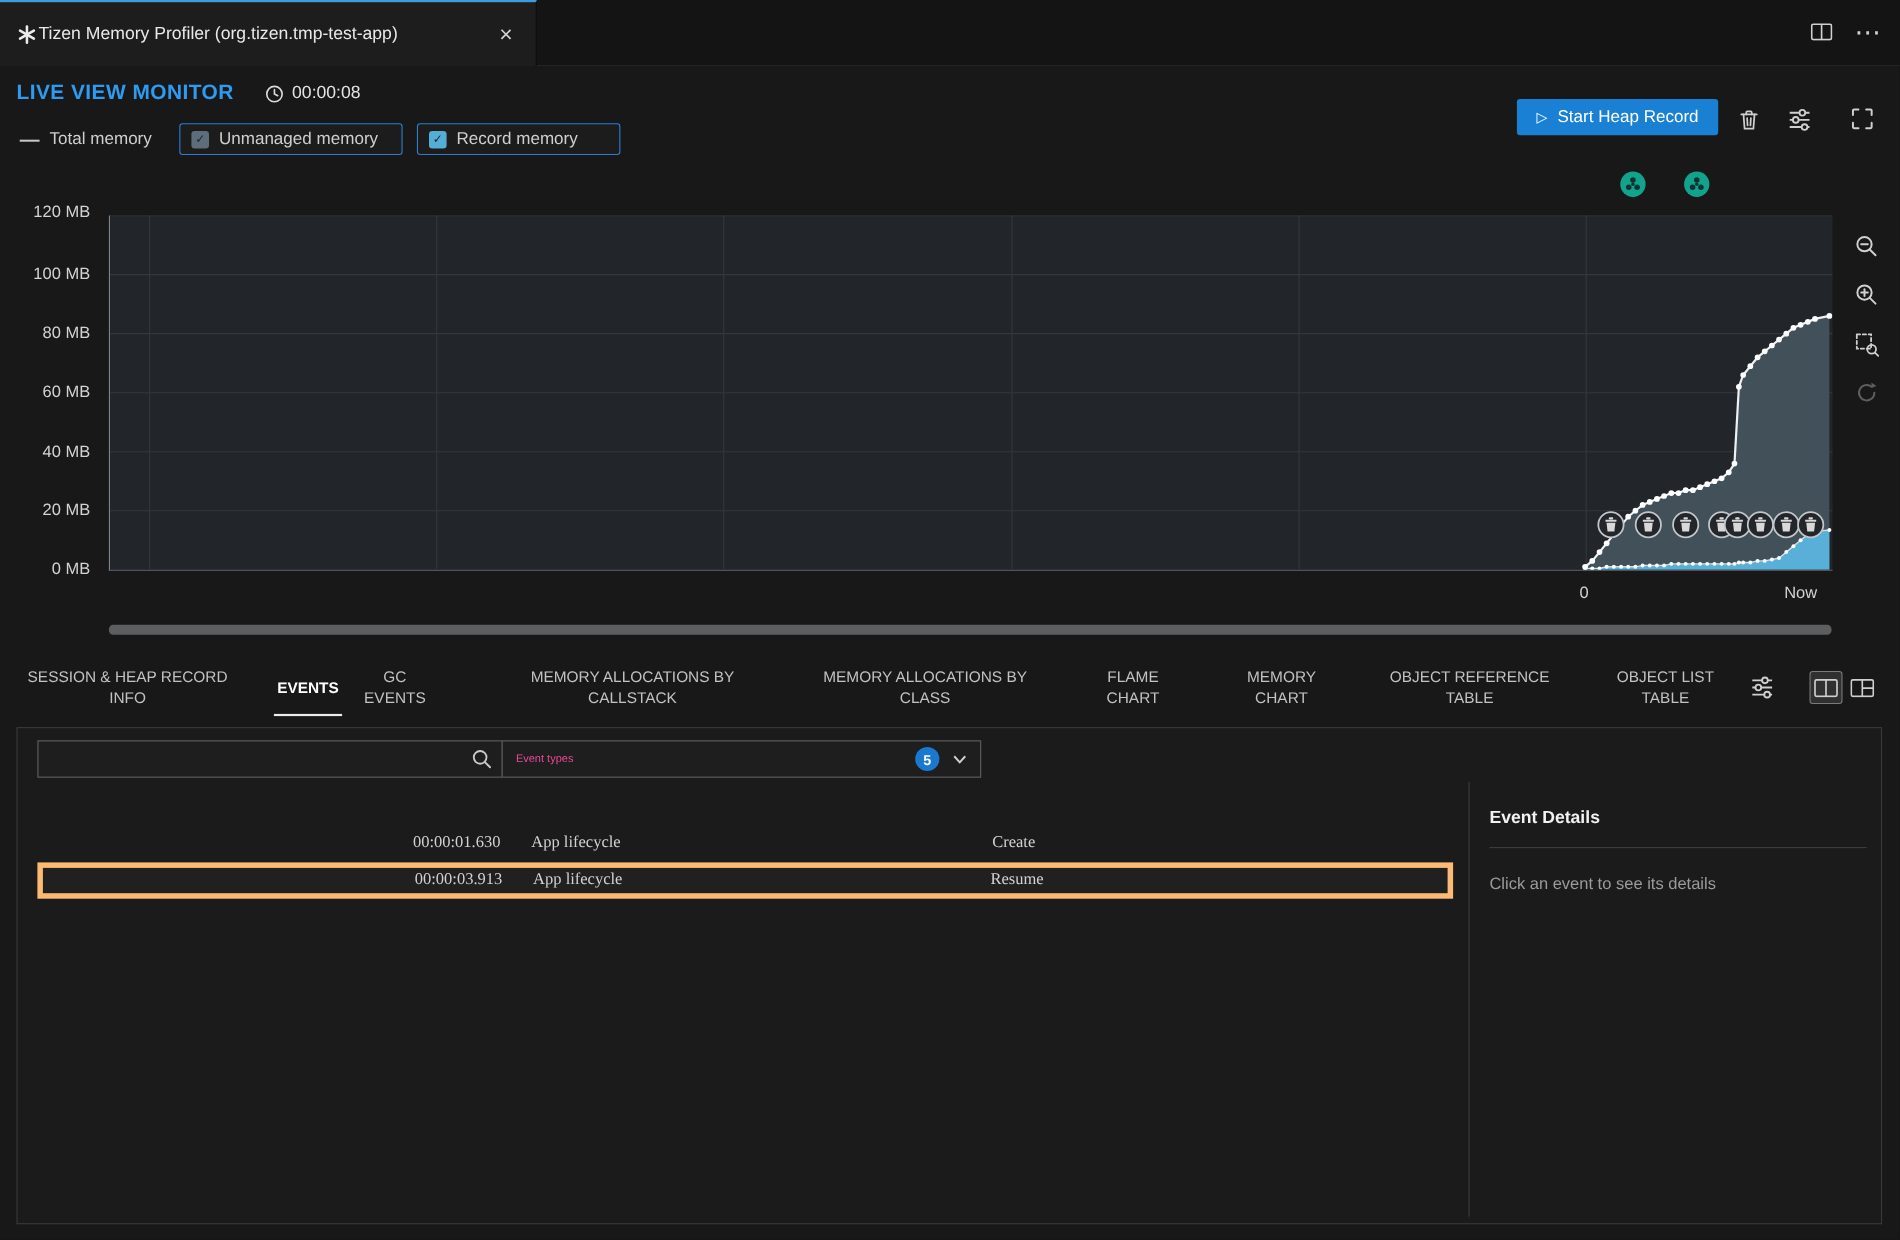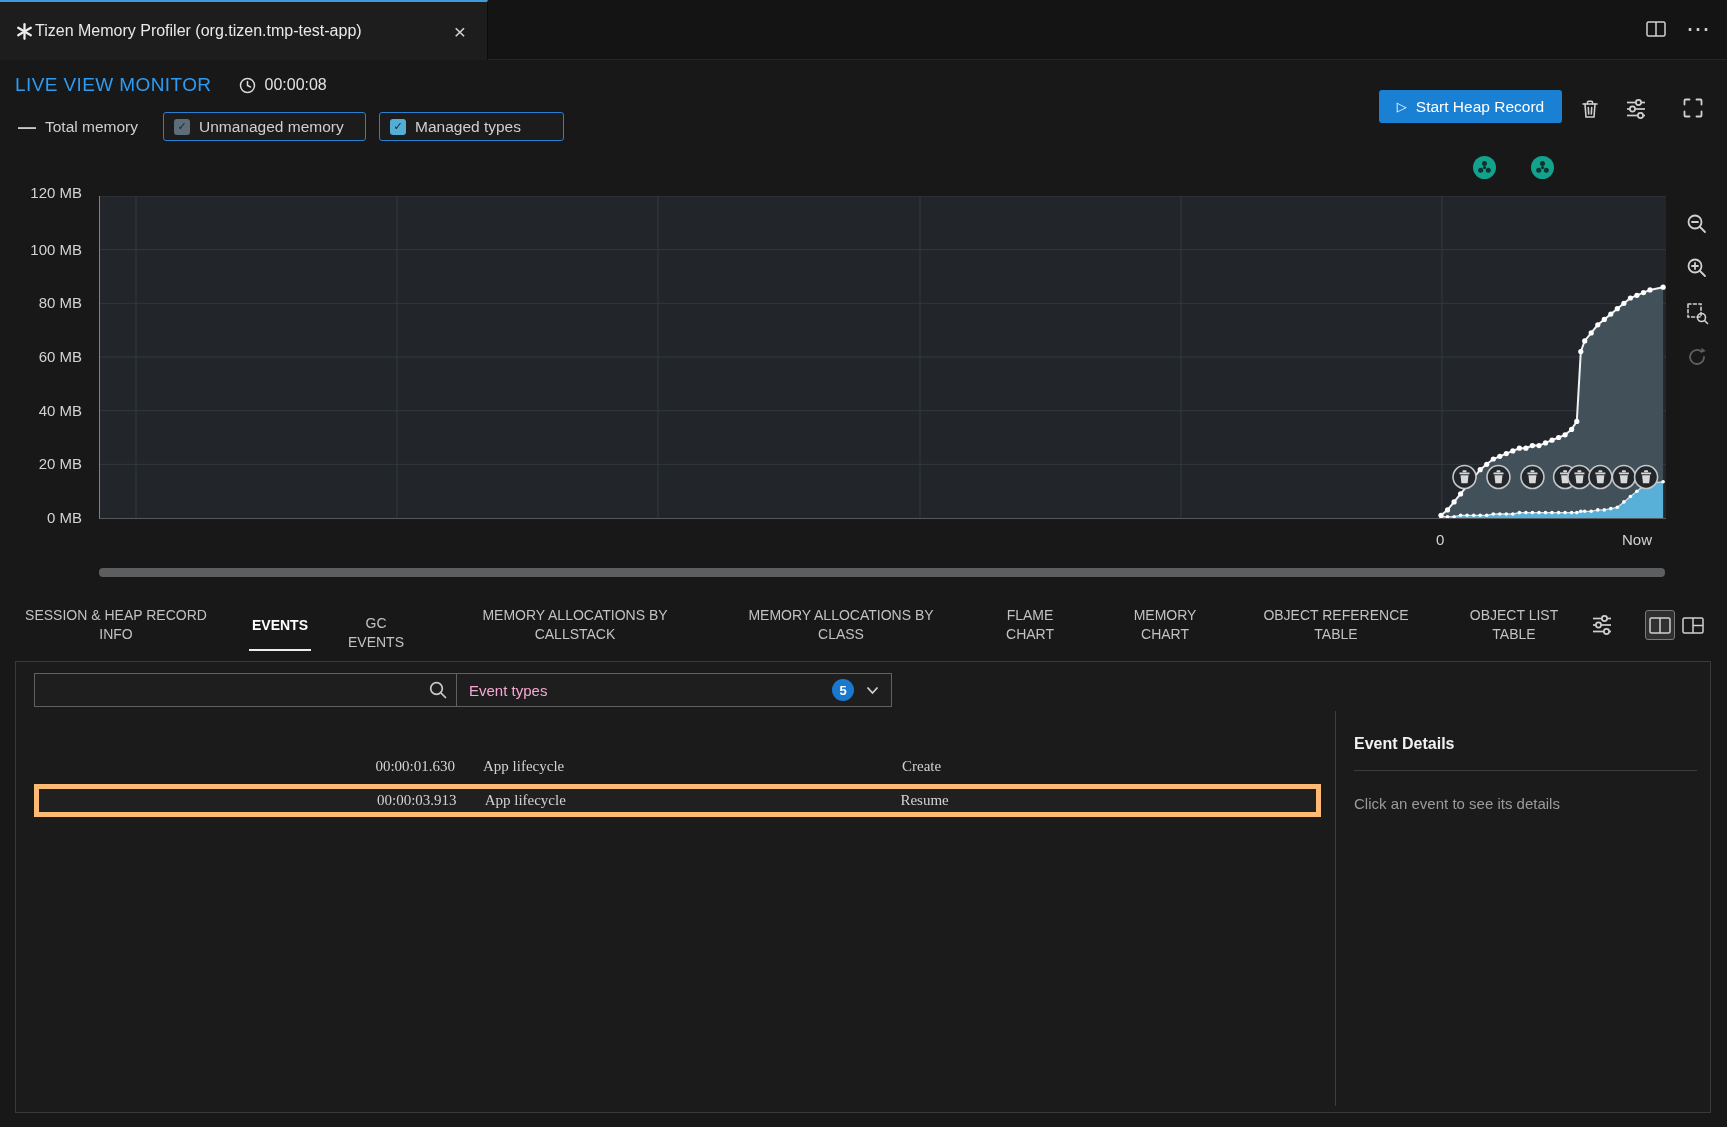--- a/index.html
+++ b/index.html
@@ -11,21 +11,21 @@
   .editor-tab{position:absolute;left:0;top:0;width:488px;height:60px;background:#1d1d1d;border-top:2px solid #3f9bdc;
               border-right:1px solid #0c0c0c;display:flex;align-items:center;padding:0 14px;box-sizing:border-box;cursor:pointer;}
   .tab-title{font-size:16px;color:#e9e9e9;white-space:nowrap;overflow:hidden;}
   .tab-close{margin-left:auto;font-size:21px;line-height:1;color:#d2d2d2;width:26px;height:26px;display:flex;align-items:center;justify-content:center;border-radius:4px;}
   .tabbar-actions{position:absolute;right:16px;top:0;height:58px;display:flex;align-items:center;gap:20px;color:#d0d0d0;}
   .tb-icon{display:flex;align-items:center;justify-content:center;cursor:pointer;}
   .more-glyph{font-size:24px;letter-spacing:1px;color:#d0d0d0;}
 
   
   .monitor-header{position:absolute;left:15px;top:74px;display:flex;align-items:center;}
-  .lvm-title{font-size:19px;font-weight:400;color:#2e9bf2;letter-spacing:.4px;}
+  .lvm-title{font-size:19px;font-weight:700;color:#2e9bf2;letter-spacing:.4px;}
   .timer-wrap{display:flex;align-items:center;gap:8px;margin-left:28px;color:#e3e3e3;font-size:16px;}
 
   
   .legend-row{position:absolute;left:18px;top:112px;height:30px;width:1340px;}
   .legend-total{position:absolute;left:0;top:0;height:30px;display:flex;align-items:center;gap:9px;}
   .legend-dash{font-size:18px;color:#c8c8c8;font-weight:700;line-height:1;}
   .legend-label{font-size:15.5px;color:#cfcfcf;white-space:nowrap;}
   .legend-btn{position:absolute;top:0;height:29px;display:flex;align-items:center;gap:9px;padding:0 10px;
               border:1px solid #2b7fd0;border-radius:3px;box-sizing:border-box;cursor:pointer;background:rgba(255,255,255,0.02);}
   .legend-btn.unmanaged{left:145px;width:203px;}
@@ -59,21 +59,21 @@
   .hscrollbar{position:absolute;left:99px;top:568px;width:1566px;height:9px;background:#5c5e5f;border-radius:4px;cursor:pointer;}
 
   
   .panel-tabs-row{position:absolute;left:0;top:598px;width:1727px;height:56px;}
   #panel-tabs{position:absolute;left:0;top:0;width:100%;height:54px;}
   .ptab{position:absolute;top:0;height:54px;display:flex;align-items:center;justify-content:center;text-align:center;
         font-size:14px;line-height:19px;color:#c2c2c2;transform:translateX(-50%);cursor:pointer;}
   .ptab.active{color:#ffffff;font-weight:700;}
   .ptab:nth-of-type(1){left:116px;width:190px;}
   .ptab:nth-of-type(2){left:280px;width:80px;}
-  .ptab:nth-of-type(3){left:376px;width:80px;align-items:flex-end;}
+  .ptab:nth-of-type(3){left:359px;width:80px;}
   .ptab:nth-of-type(4){left:575px;width:210px;}
   .ptab:nth-of-type(5){left:841px;width:210px;}
   .ptab:nth-of-type(6){left:1030px;width:80px;}
   .ptab:nth-of-type(7){left:1165px;width:95px;}
   .ptab:nth-of-type(8){left:1336px;width:150px;}
   .ptab:nth-of-type(9){left:1514px;width:115px;}
   .tab-underline{position:absolute;bottom:1px;left:50%;transform:translateX(-50%);width:62px;height:2.5px;background:#ececec;}
   .ptab-icon{position:absolute;width:30px;height:30px;display:flex;align-items:center;justify-content:center;color:#cfcfcf;cursor:pointer;box-sizing:border-box;}
   #ptab-sliders{left:1587px;top:12px;}
   #ptab-split{left:1645px;top:12px;border:1px solid #7a7a7a;background:#303030;border-radius:3px;}
@@ -81,21 +81,21 @@
 
   
   .events-panel{position:absolute;left:15px;top:661px;width:1696px;height:452px;border:1px solid #3a3a3a;background:#1b1b1b;box-sizing:border-box;}
   .search-box{position:absolute;left:18px;top:11px;width:423px;height:34px;border:1px solid #606060;background:#1e1e1e;
               box-sizing:border-box;display:flex;align-items:center;}
   .search-box input{flex:1;min-width:0;background:transparent;border:none;outline:none;color:#dddddd;font-size:15px;
                     padding:0 12px;font-family:"Liberation Sans",sans-serif;}
   .search-icn{width:36px;display:flex;align-items:center;justify-content:center;color:#c9c9c9;}
   .dropdown{position:absolute;left:440px;top:11px;width:436px;height:34px;border:1px solid #606060;background:#1e1e1e;
             box-sizing:border-box;display:flex;align-items:center;gap:12px;padding:0 12px;cursor:pointer;}
-  .dropdown-label{flex:1;font-size:15px;color:#f9a8d4;}
+  .dropdown-label{flex:1;font-size:10px;color:#ec4899;}
   .badge{width:22px;height:22px;border-radius:50%;background:#1b78cf;color:#fff;font-size:13px;font-weight:700;
          display:flex;align-items:center;justify-content:center;flex:0 0 auto;}
   .chev{display:flex;align-items:center;}
 
   .table-header{position:absolute;left:18px;top:49px;width:1287px;height:33px;background:#43474c;display:flex;font-size:15px;color:#e3e5e7;}
   .hc{box-sizing:border-box;display:flex;align-items:center;height:33px;}
   .hc1{width:435px;justify-content:flex-end;gap:8px;padding-right:14px;border-right:1px solid #5a5e62;}
   .hc2{width:419px;padding-left:14px;border-right:1px solid #5a5e62;}
   .hc3{width:433px;padding-left:14px;}
   .sort-arrow{font-size:15px;color:#d6d6d6;}
@@ -163,21 +163,21 @@
     <div class="legend-total">
       <span class="legend-dash">—</span>
       <span class="legend-label">Total memory</span>
     </div>
     <div class="legend-btn unmanaged">
       <span class="swatch unmanaged-sw">✓</span>
       <span class="legend-label">Unmanaged memory</span>
     </div>
     <div class="legend-btn managed">
       <span class="swatch managed-sw">✓</span>
-      <span class="legend-label">Managed types</span>
+      <span class="legend-label">Record memory</span>
     </div>
   </div>
 
   <div class="start-btn">
     <span class="play-glyph">▷</span>
     <span>Start Heap Record</span>
   </div>
   <div class="icon-btn" id="trash-btn">
     <svg width="22" height="22" viewBox="0 0 22 22" fill="none" stroke="currentColor" stroke-width="1.6" stroke-linecap="round">
       <path d="M4 6 h14"></path>

